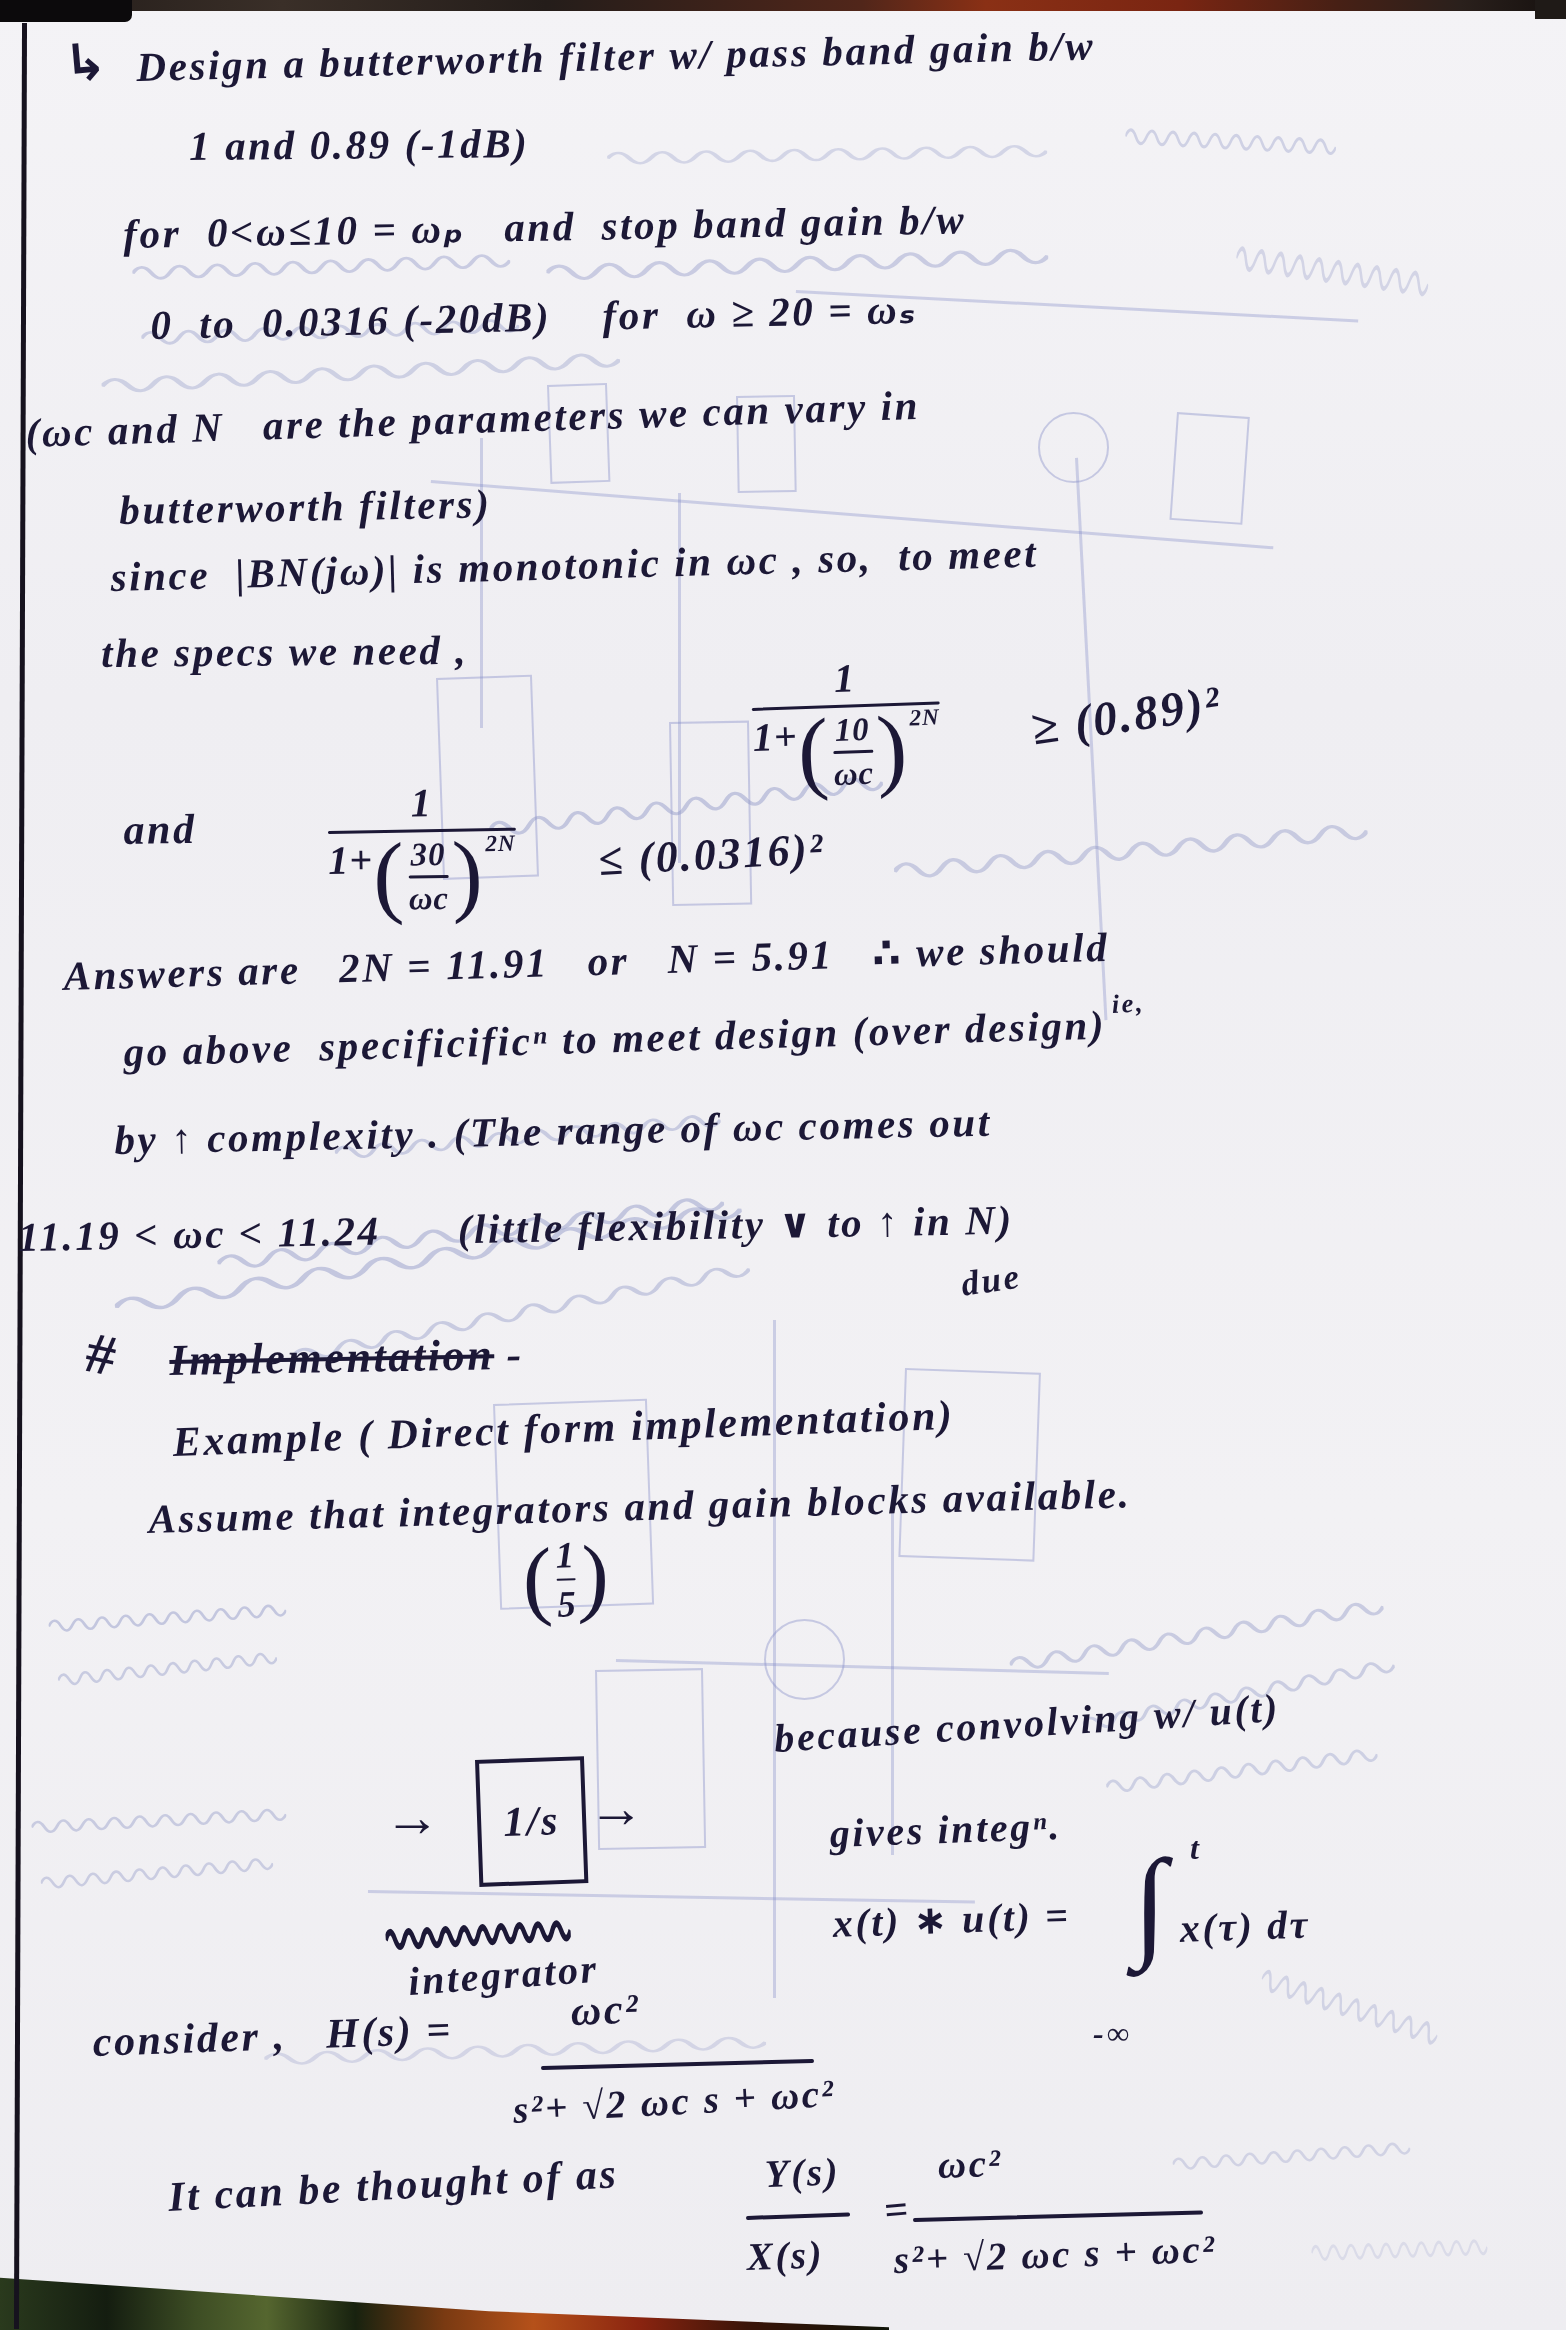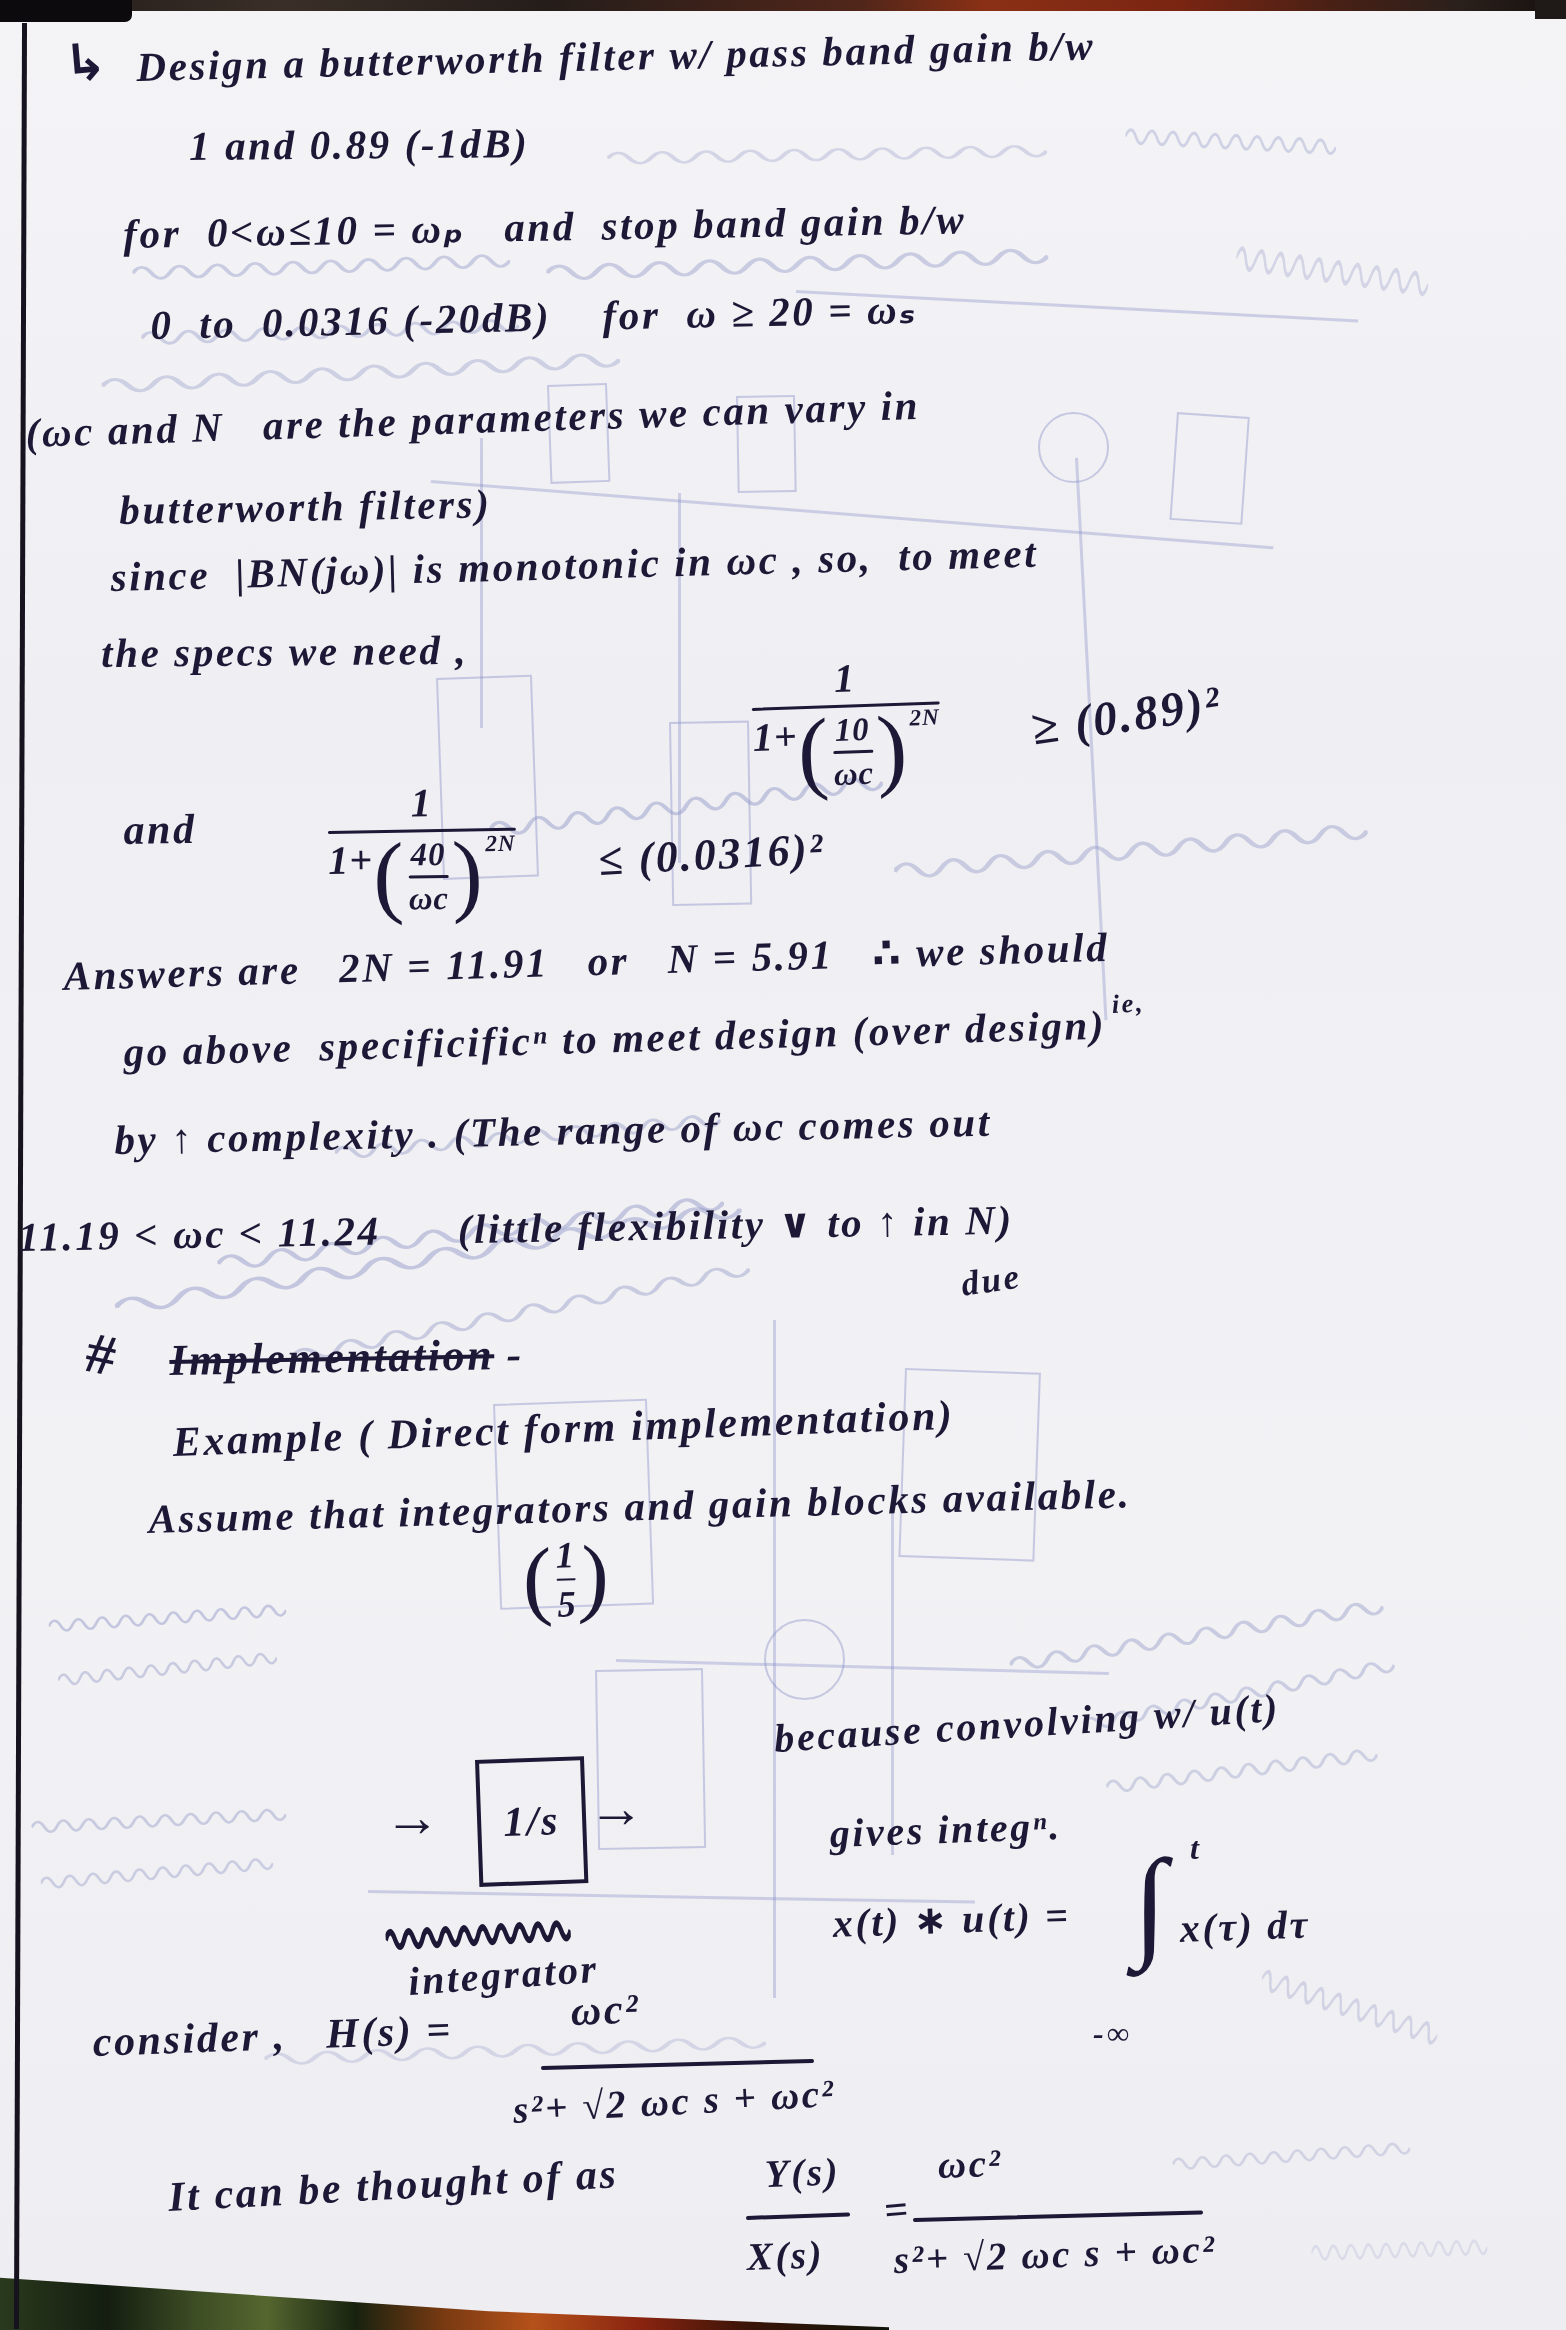--- a/index.html
+++ b/index.html
@@ -174,21 +174,21 @@
   <span class="hw" style="left:1028px;top:704px;font-size:48px;transform:rotate(-8deg);">≥ (0.89)²</span>
 
   <span class="hw" style="left:123px;top:808px;font-size:42px;transform:rotate(-1deg);">and</span>
   <div class="frac" style="left:327px;top:781px;font-size:40px;transform:rotate(-1deg);">
     <span>1</span>
     <span class="bar"></span>
     <span class="denrow">
       <span>1+</span>
       <span class="paren">(</span>
       <span class="innerfrac">
-        <span>40</span>
+        <span>30</span>
         <span class="ibar"></span>
         <span>ωc</span>
       </span>
       <span class="paren">)</span>
       <span class="exp">2N</span>
     </span>
   </div>
   <span class="hw" style="left:597px;top:838px;font-size:44px;transform:rotate(-3deg);">≤ (0.0316)²</span>
 
   <span class="hw" style="left:63px;top:955px;font-size:41px;transform:rotate(-1.6deg);">Answers are   2N = 11.91   or   N = 5.91   ∴ we should</span>

